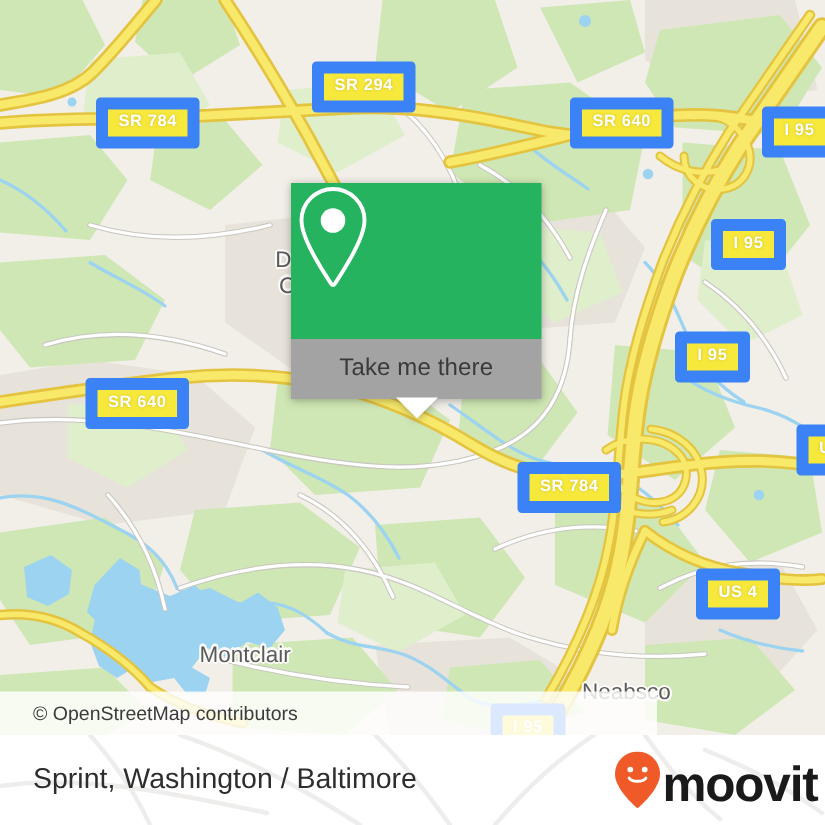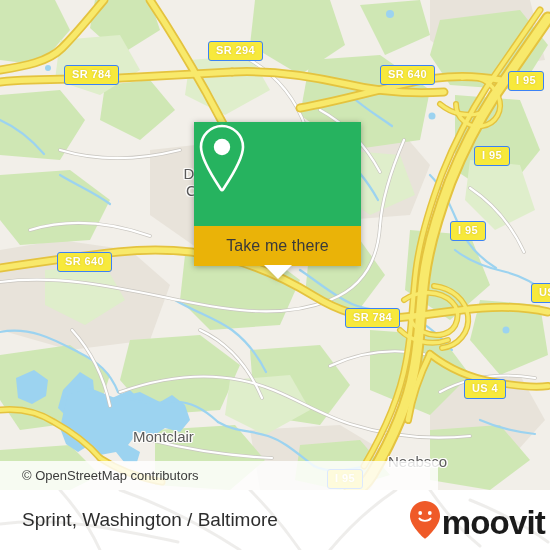--- a/index.html
+++ b/index.html
@@ -34,21 +34,21 @@
     position: absolute;
     left: 0;
     top: 0;
     display: block;
   }
 
   
   .shield {
     position: absolute;
     background: #f7e93c;
-    border: 1px solid #3b82f6;
+    border: 8px solid #3b82f6;
     border-radius: 3px;
     color: #ffffff;
     font-family: "Liberation Sans", sans-serif;
     font-weight: bold;
     font-size: 11px;
     line-height: 1;
     padding: 3px 7px 4px 7px;
     letter-spacing: 0.4px;
     white-space: nowrap;
     text-shadow: 0 0 2px rgba(180,150,20,0.55);
@@ -99,21 +99,21 @@
   }
   #popup-head {
     height: 104px;
     background: #26b35f;
     display: flex;
     align-items: center;
     justify-content: center;
   }
   #popup-foot {
     height: 40px;
-    background: #eab308;
+    background: #a3a3a3;
     display: flex;
     align-items: center;
     justify-content: center;
   }
   #popup-foot-label {
     font-family: "Liberation Sans", sans-serif;
     font-size: 16px;
     color: #3a3a3a;
     letter-spacing: 0.1px;
   }

